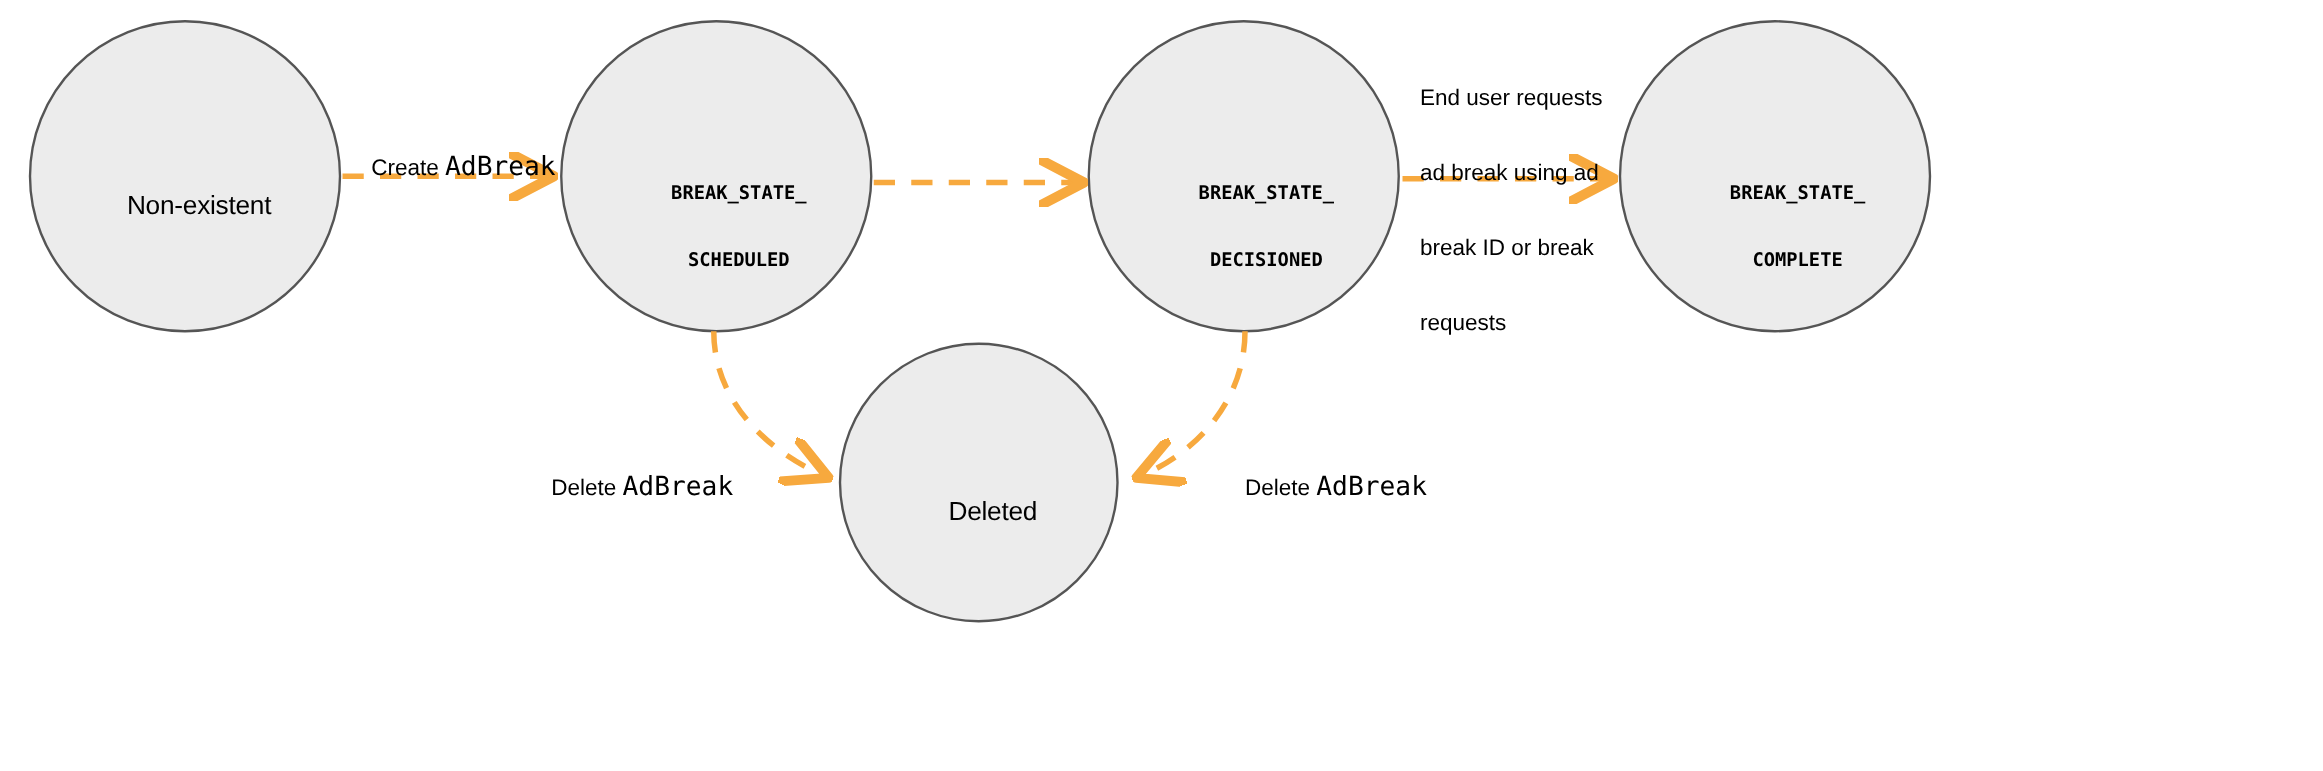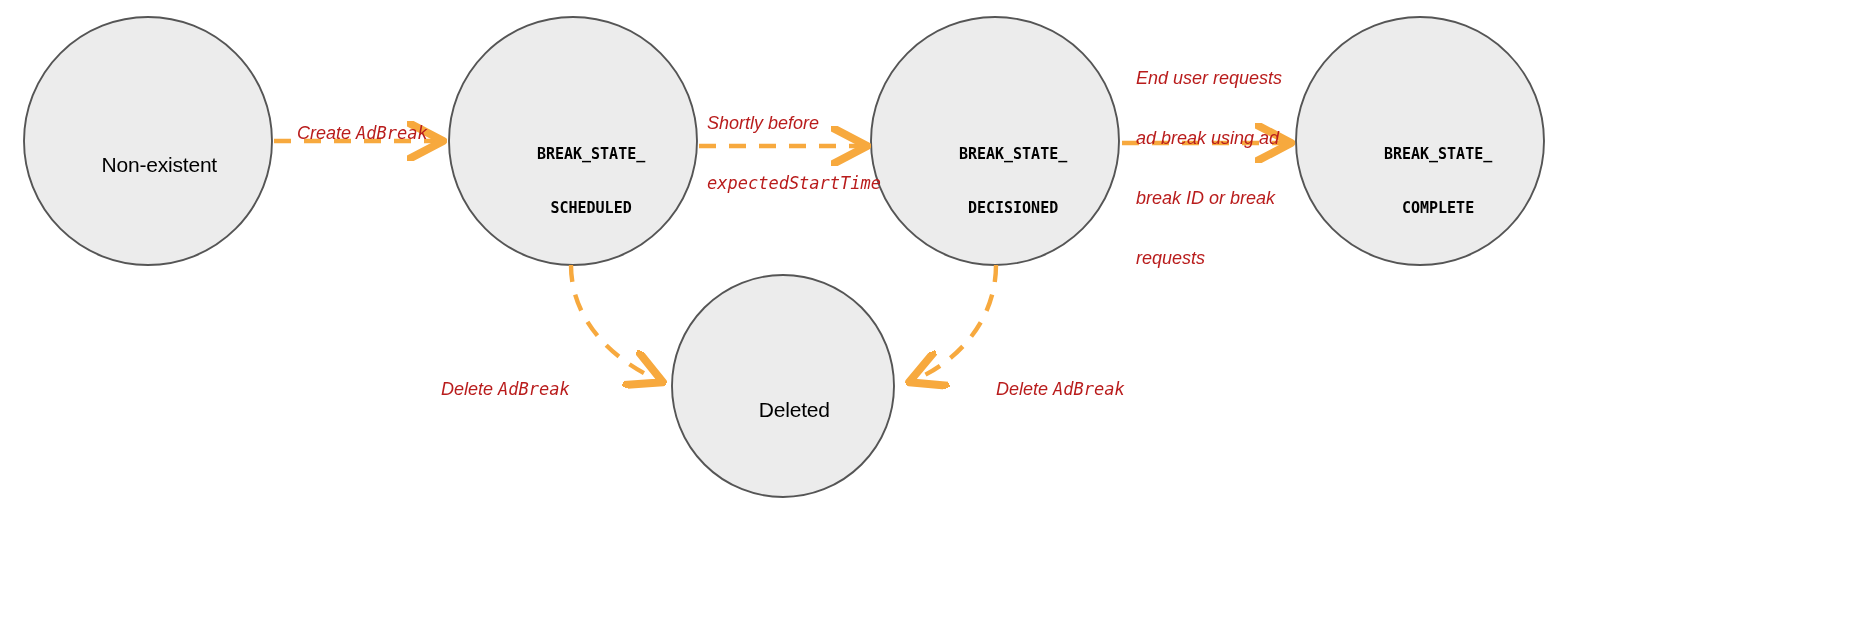--- a/index.html
+++ b/index.html
@@ -41,28 +41,27 @@
   }
   .node-label.code {
     font-family: "DejaVu Sans Mono", monospace;
     font-weight: bold;
     font-size: 15px;
     line-height: 27px;
     letter-spacing: 0px;
   }
   .edge-label {
     position: absolute;
-    color: #b91c1c;
+    color: #000000;
     white-space: pre;
     pointer-events: none;
-    font-style: italic;
   }
   .edge-label .mono {
     font-family: "DejaVu Sans Mono", monospace;
-    font-size: 17px;
+    font-size: 21px;
     font-weight: normal;
   }
   .edge-label .sans {
     font-family: "Liberation Sans", sans-serif;
     font-size: 18px;
     font-weight: normal;
   }
   .edge-label .line {
     display: block;
     line-height: 24px;
@@ -141,24 +140,20 @@
   </div>
 
   <div class="node-label plain" style="left:672px; top:374px; width:222px;">
     <span>Deleted</span>
   </div>
 
   <div class="edge-label" style="left:297px; top:85px;">
     <span class="line"><span class="sans">Create </span><span class="mono">AdBreak</span></span>
   </div>
 
-  <div class="edge-label" style="left:707px; top:75px;">
-    <span class="line sans">Shortly before</span>
-    <span class="line mono">expectedStartTime</span>
-  </div>
 
   <div class="edge-label" style="left:1136px; top:30px;">
     <span class="line sans">End user requests</span>
     <span class="line sans">ad break using ad</span>
     <span class="line sans">break ID or break</span>
     <span class="line sans">requests</span>
   </div>
 
   <div class="edge-label" style="left:441px; top:341px;">
     <span class="line"><span class="sans">Delete </span><span class="mono">AdBreak</span></span>

